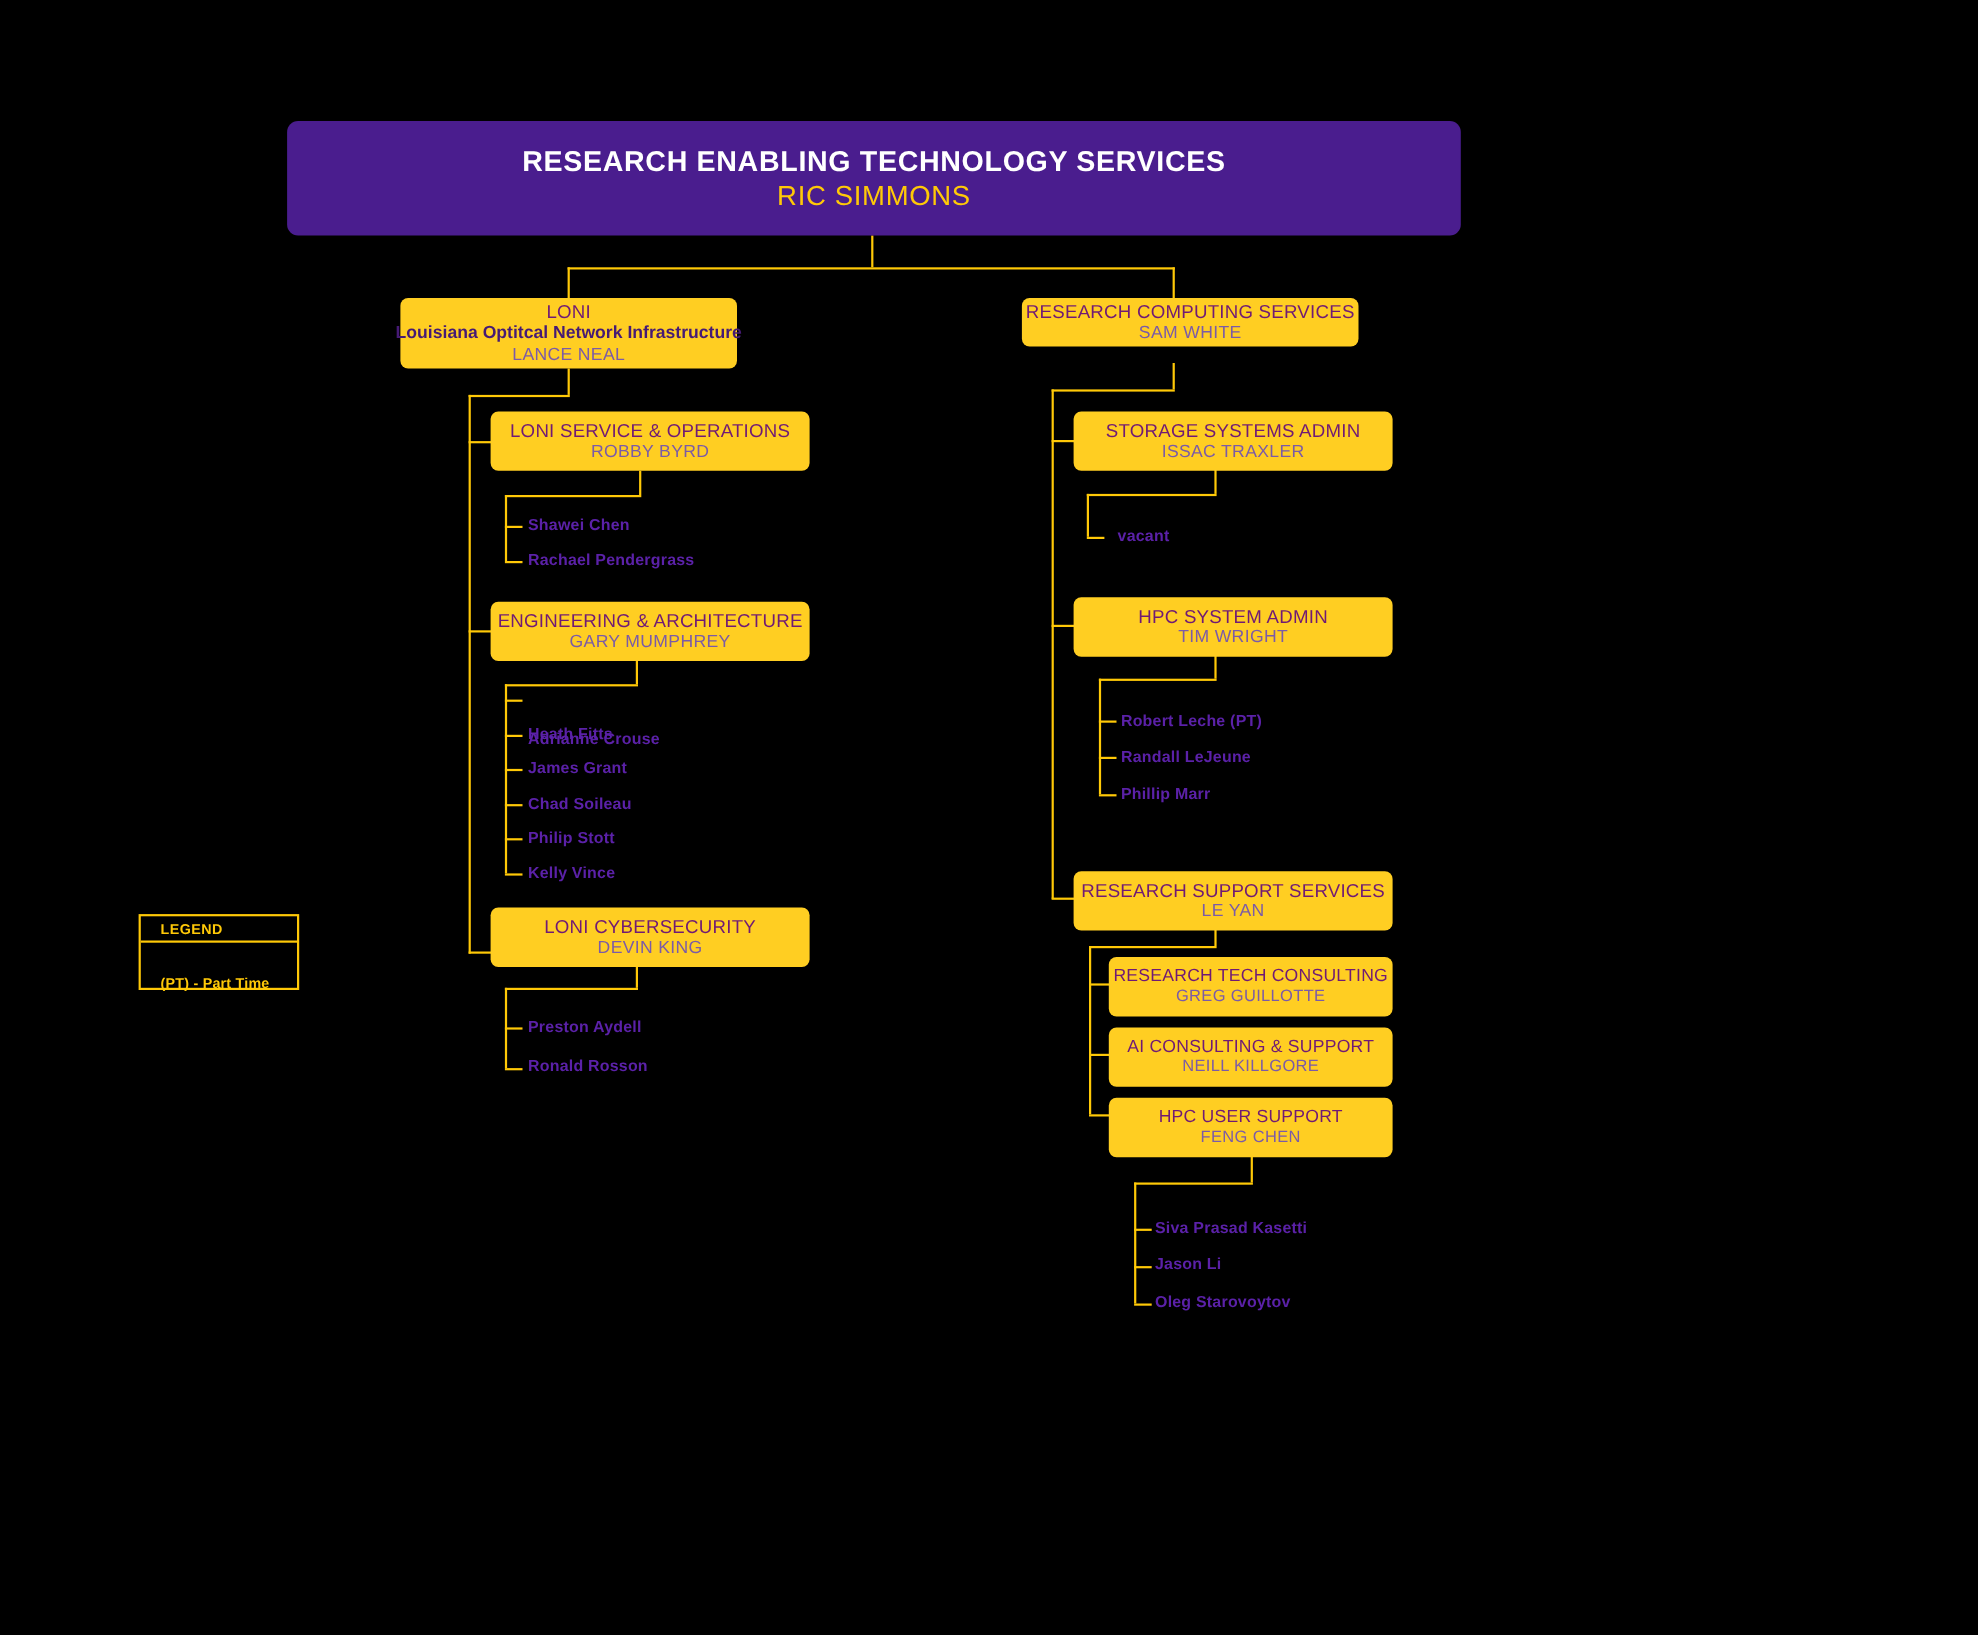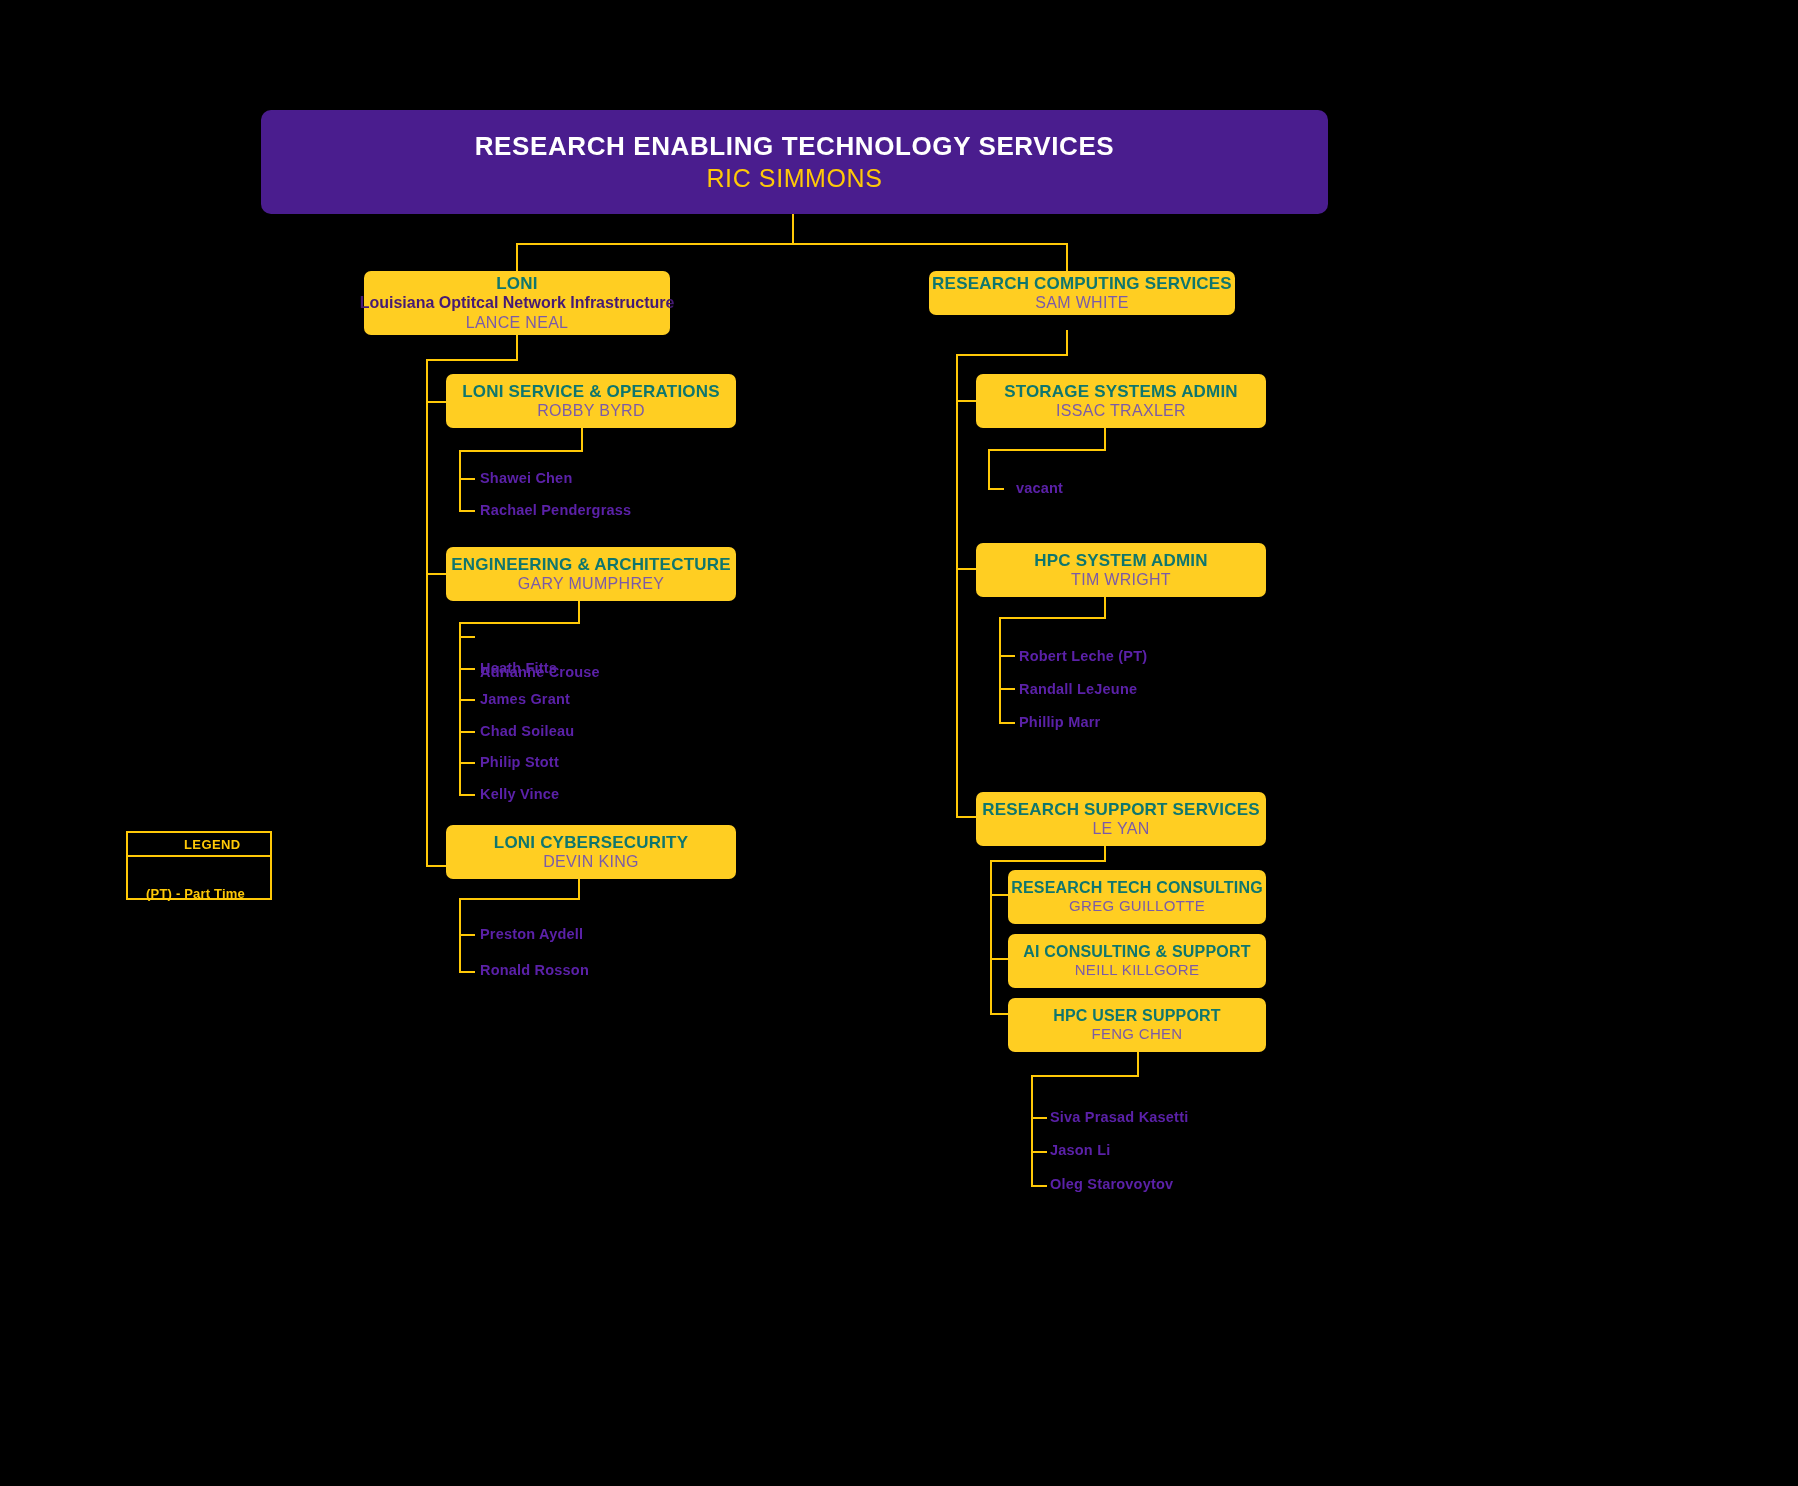--- a/index.html
+++ b/index.html
@@ -36,22 +36,22 @@
     box-sizing: border-box;
     background: #FFCE22;
     border-radius: 7px;
     display: flex;
     flex-direction: column;
     align-items: center;
     justify-content: center;
     padding: 4px 10px;
   }
   .node .title {
-    color: #0f766e;
-    font-weight: bold;
+    color: #701a75;
+    font-weight: normal;
     letter-spacing: 0.2px;
     line-height: 1.16;
     white-space: nowrap;
   }
   .node .subtitle {
     color: #461A75;
     font-weight: bold;
     line-height: 1.18;
     white-space: nowrap;
   }
@@ -125,21 +125,20 @@
     display: flex;
     align-items: center;
     padding-left: 18px;
     box-sizing: border-box;
   }
   #legend .legend-title {
     color: #FFC907;
     font-size: 13px;
     font-weight: bold;
     letter-spacing: 0.4px;
-    margin-left: 38px;
   }
   #legend .legend-body {
     display: flex;
     align-items: center;
     height: 41px;
     padding-left: 18px;
   }
   #legend .legend-note {
     color: #FFC907;
     font-size: 13px;

